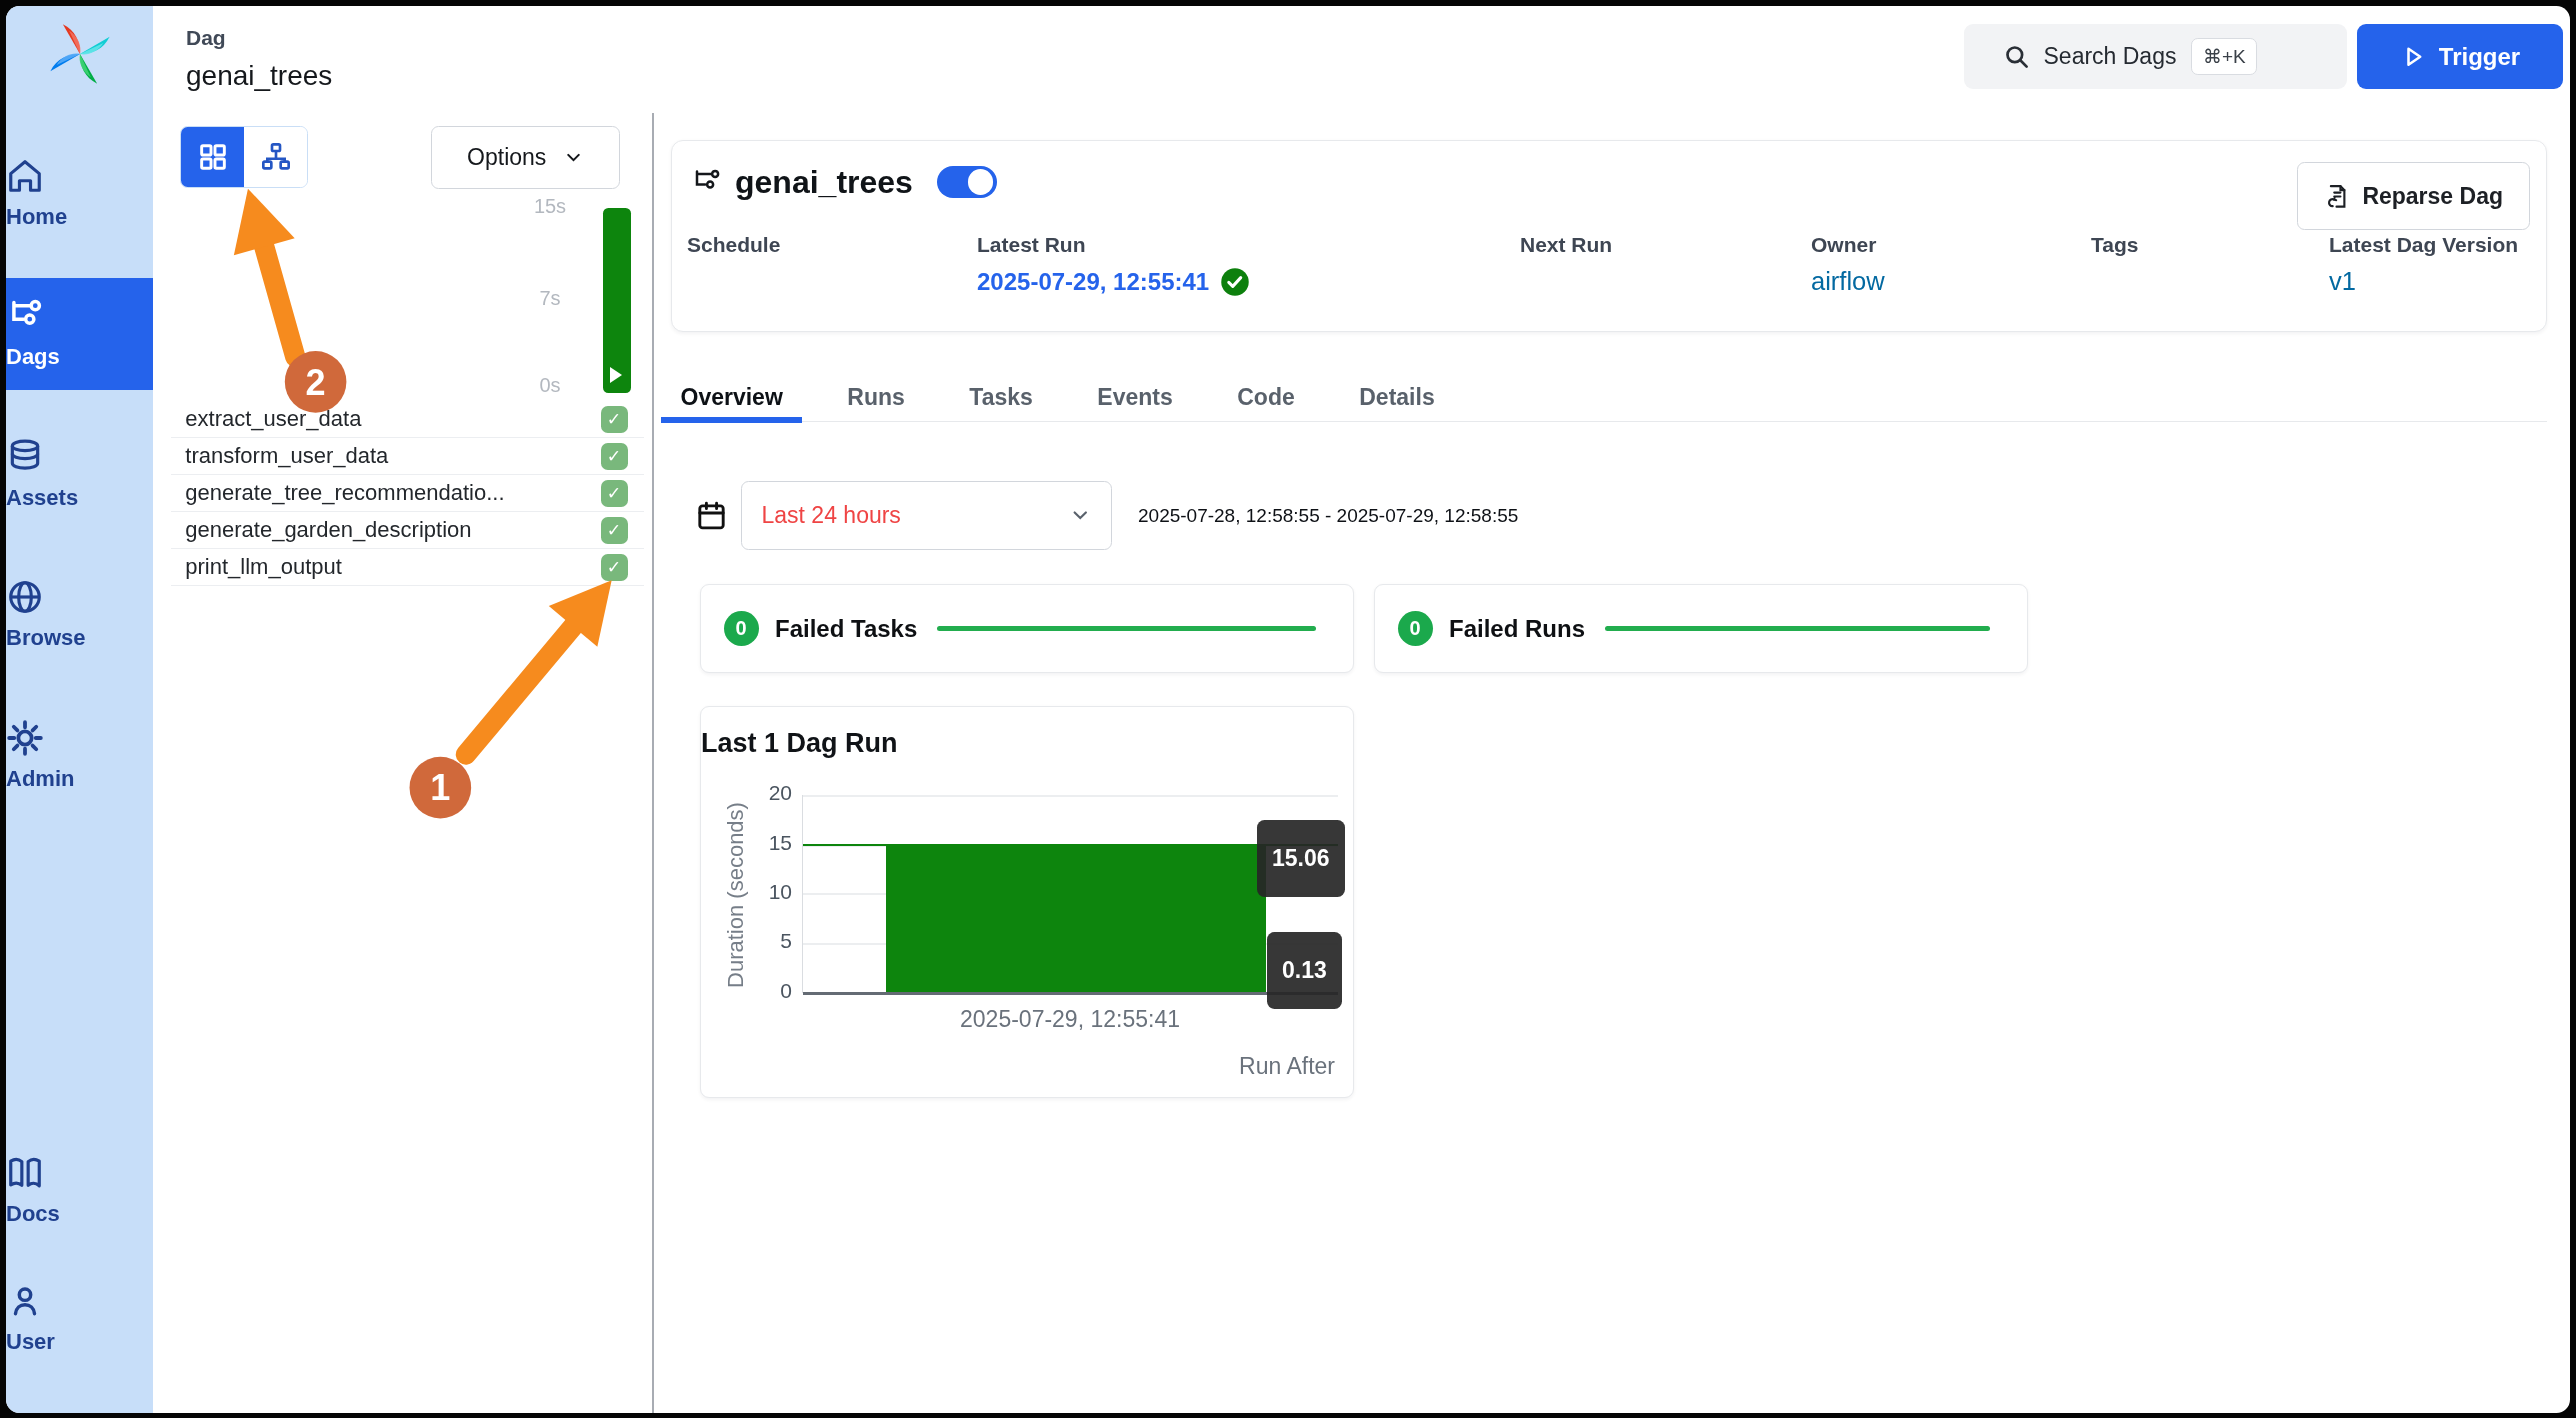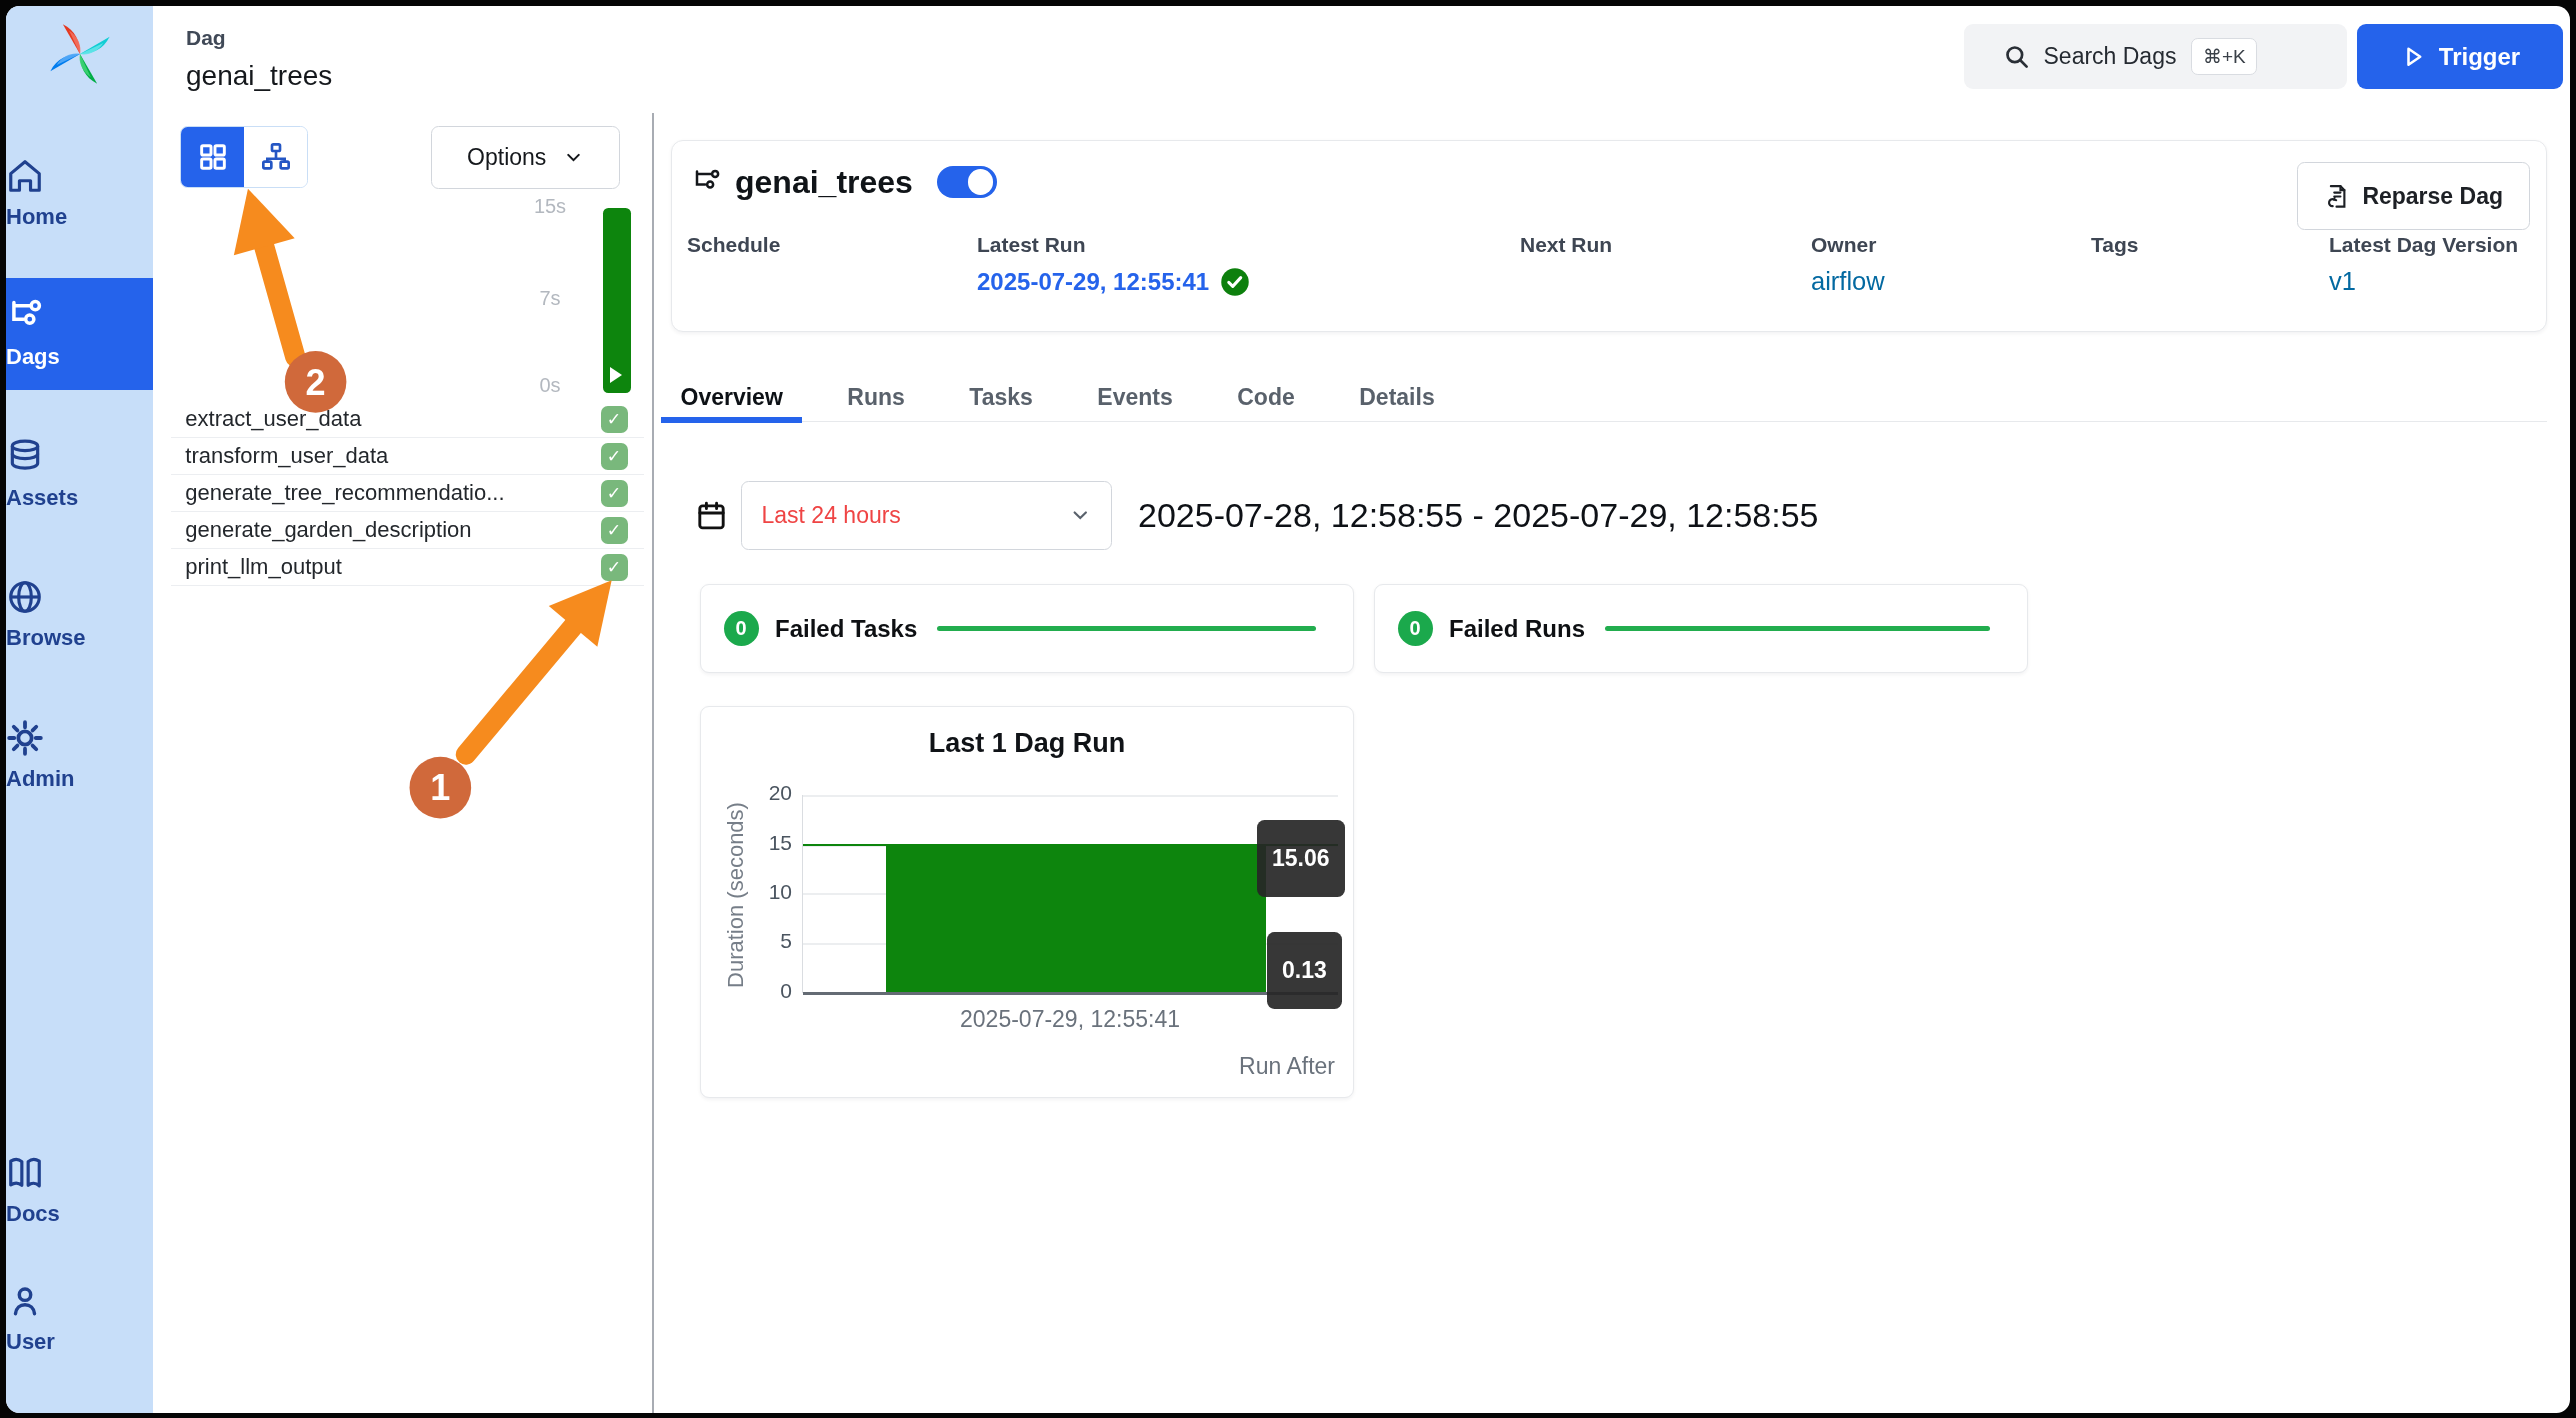--- a/index.html
+++ b/index.html
@@ -78,31 +78,31 @@
   .tab{position:relative;height:47px;padding:0 19.5px;display:flex;align-items:center;font-size:23px;
     font-weight:700;color:var(--muted);cursor:pointer;}
   .tab.active{color:#0d1116;}
   .tab.active::after{content:"";position:absolute;left:0;right:0;bottom:-1.5px;height:5.3px;background:var(--accent);}
   
   .cal-icon{position:absolute;left:689px;top:493px;width:33px;height:33px;}
   .range-select{position:absolute;left:735px;top:475px;width:371px;height:69px;border:1.5px solid var(--ctl-border);
     border-radius:7.5px;background:#fff;display:flex;align-items:center;padding:0 19.5px;font-size:23px;
     color:#ef4444;cursor:pointer;}
   .range-select svg{margin-left:auto;width:22.5px;height:22.5px;}
-  .range-text{position:absolute;left:1132px;top:475px;height:69px;line-height:69px;font-size:34px;color:#0e1116;}
+  .range-text{position:absolute;left:1132px;top:475px;height:69px;line-height:69px;font-size:19px;color:#0e1116;}
   
   .stat-card{position:absolute;top:578px;width:654px;height:89px;border-radius:9px;display:flex;
     align-items:center;padding:0 22.5px;}
   .stat-badge{width:35px;height:35px;border-radius:50%;background:var(--badge-green);color:#fff;
     display:flex;align-items:center;justify-content:center;font-size:20px;font-weight:700;flex:none;}
   .stat-label{margin-left:16.5px;font-size:24px;font-weight:800;color:#0e1013;white-space:nowrap;}
   .stat-line{flex:1;height:5.3px;border-radius:3px;background:var(--spark-green);margin:0 15px 0 19.5px;}
   
   .chart-card{position:absolute;left:694px;top:700px;width:654px;height:392px;border-radius:9px;}
-  .chart-title{position:absolute;left:0;top:21px;width:100%;text-align:center;font-size:27px;font-weight:700;color:#101317;}
+  .chart-title{position:absolute;left:0;top:21px;width:100%;font-size:27px;font-weight:700;color:#101317;}
   .ylabel{position:absolute;left:35px;top:188px;transform:translate(-50%,-50%) rotate(-90deg);
     white-space:nowrap;font-size:22px;color:#767e88;}
   .plot{position:absolute;left:101px;top:88px;width:536px;height:198px;border-left:1.5px solid #dadde1;}
   .gridline{position:absolute;left:0;right:0;height:1.5px;background:#eceef0;}
   .ytick{position:absolute;left:41px;width:50px;text-align:right;font-size:21px;color:#4b5560;}
   .bar{position:absolute;left:83px;width:380px;bottom:0;background:var(--success);}
   .hline{position:absolute;left:0;right:0;height:2.3px;background:var(--success);}
   .baseline{position:absolute;left:0;right:0;bottom:-1.5px;height:3px;background:#646b74;}
   .chip{position:absolute;background:rgba(38,38,38,.92);color:#fff;font-size:23px;font-weight:700;
     border-radius:7.5px;padding:25px 15px;}

